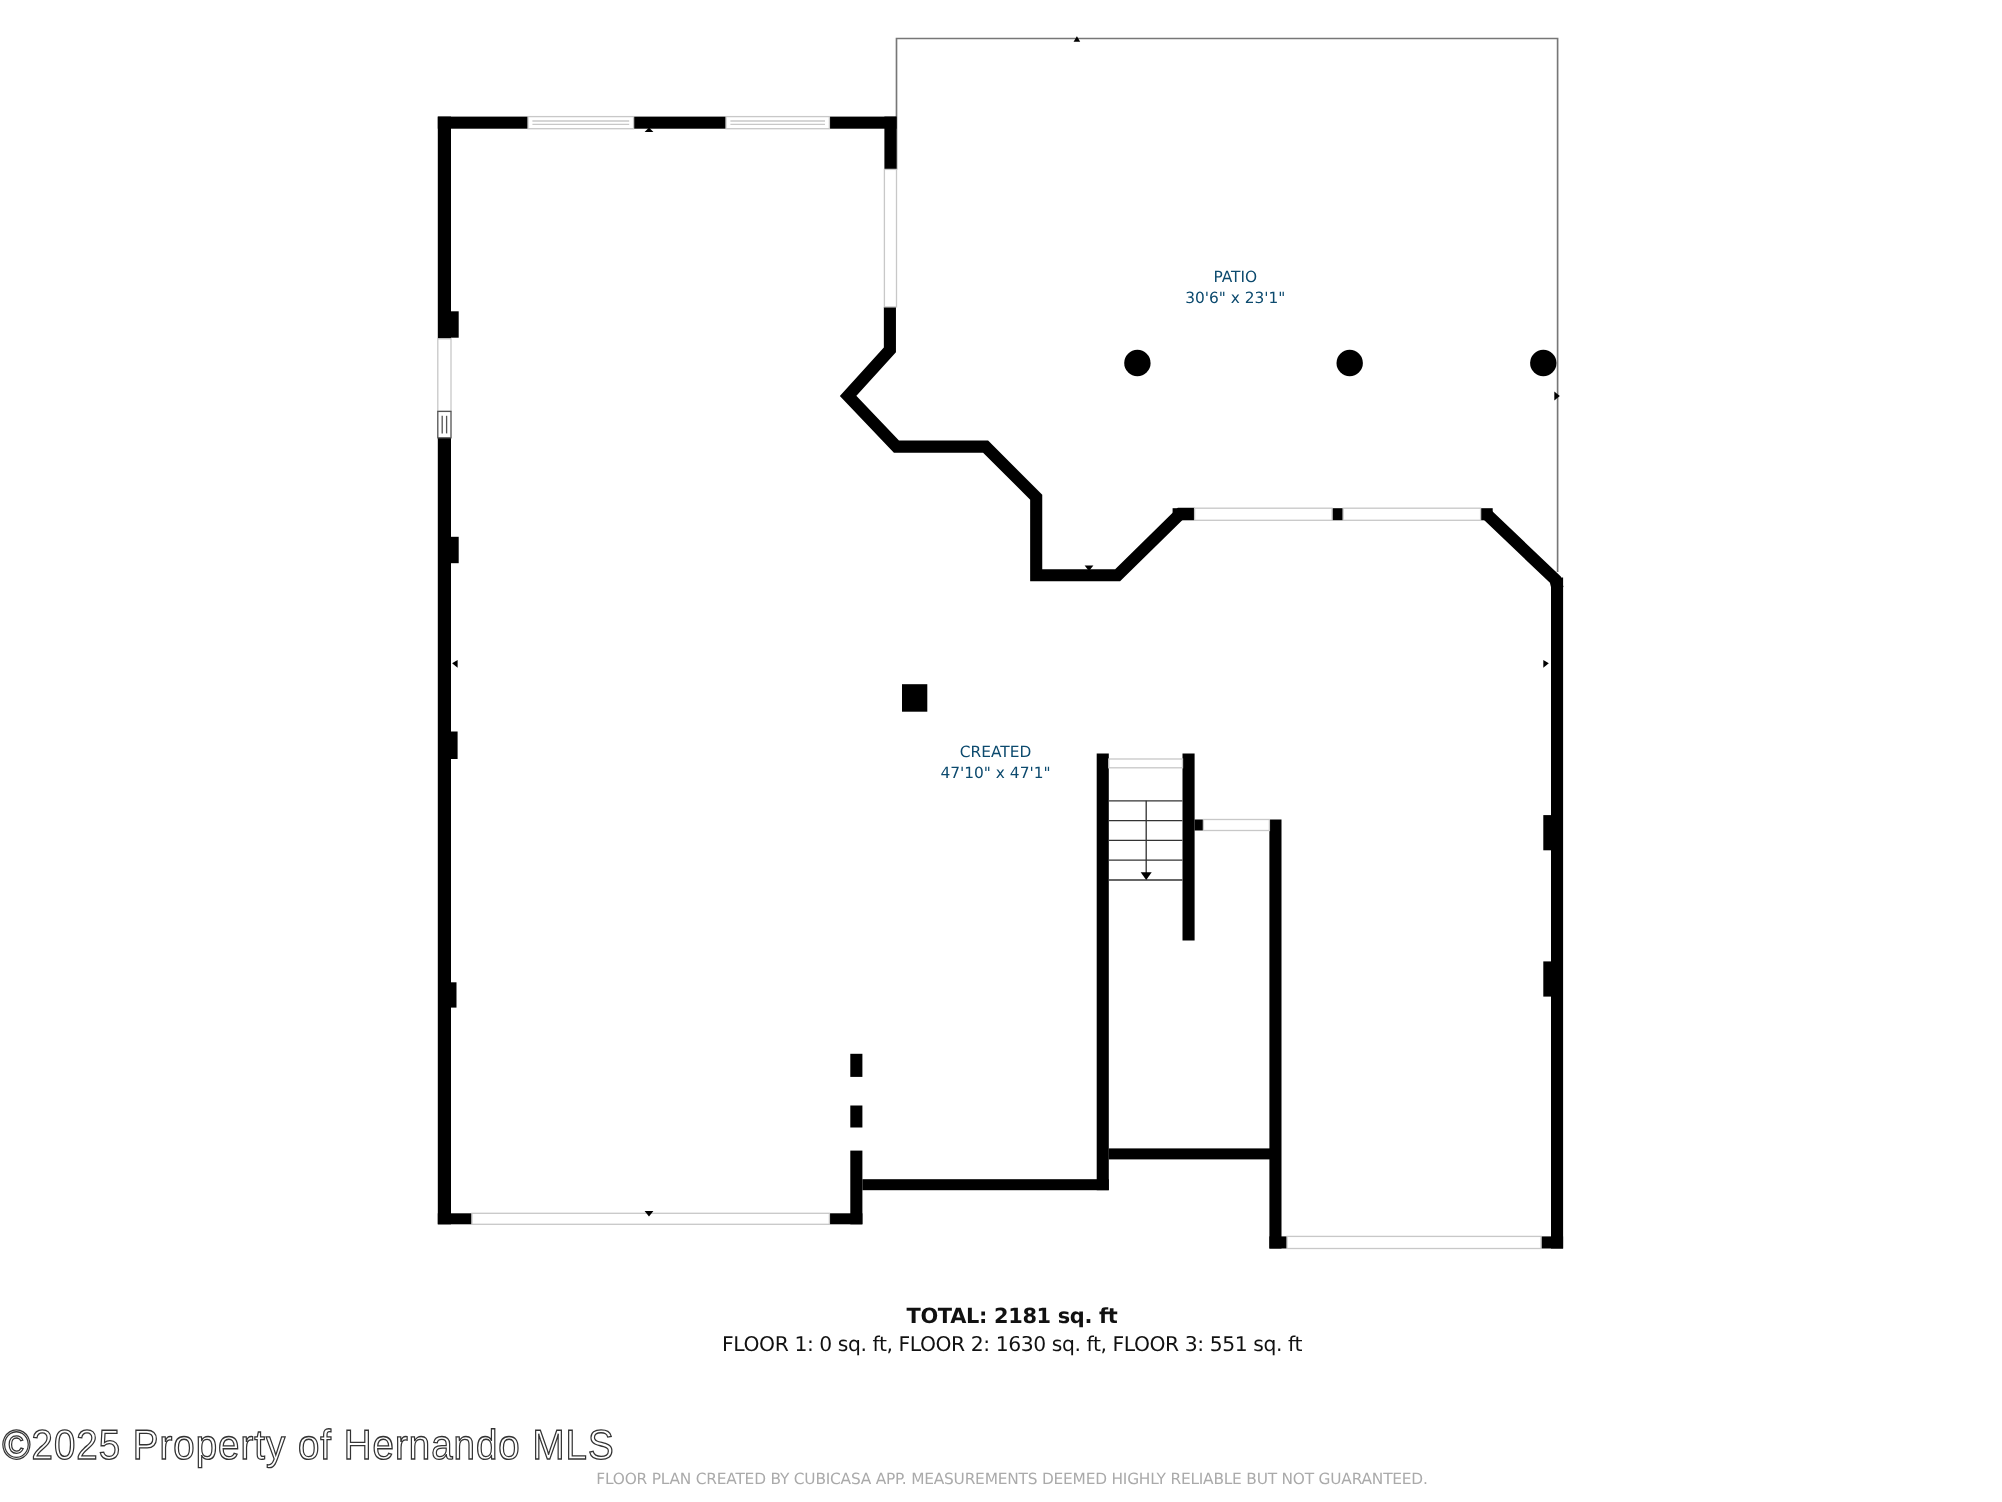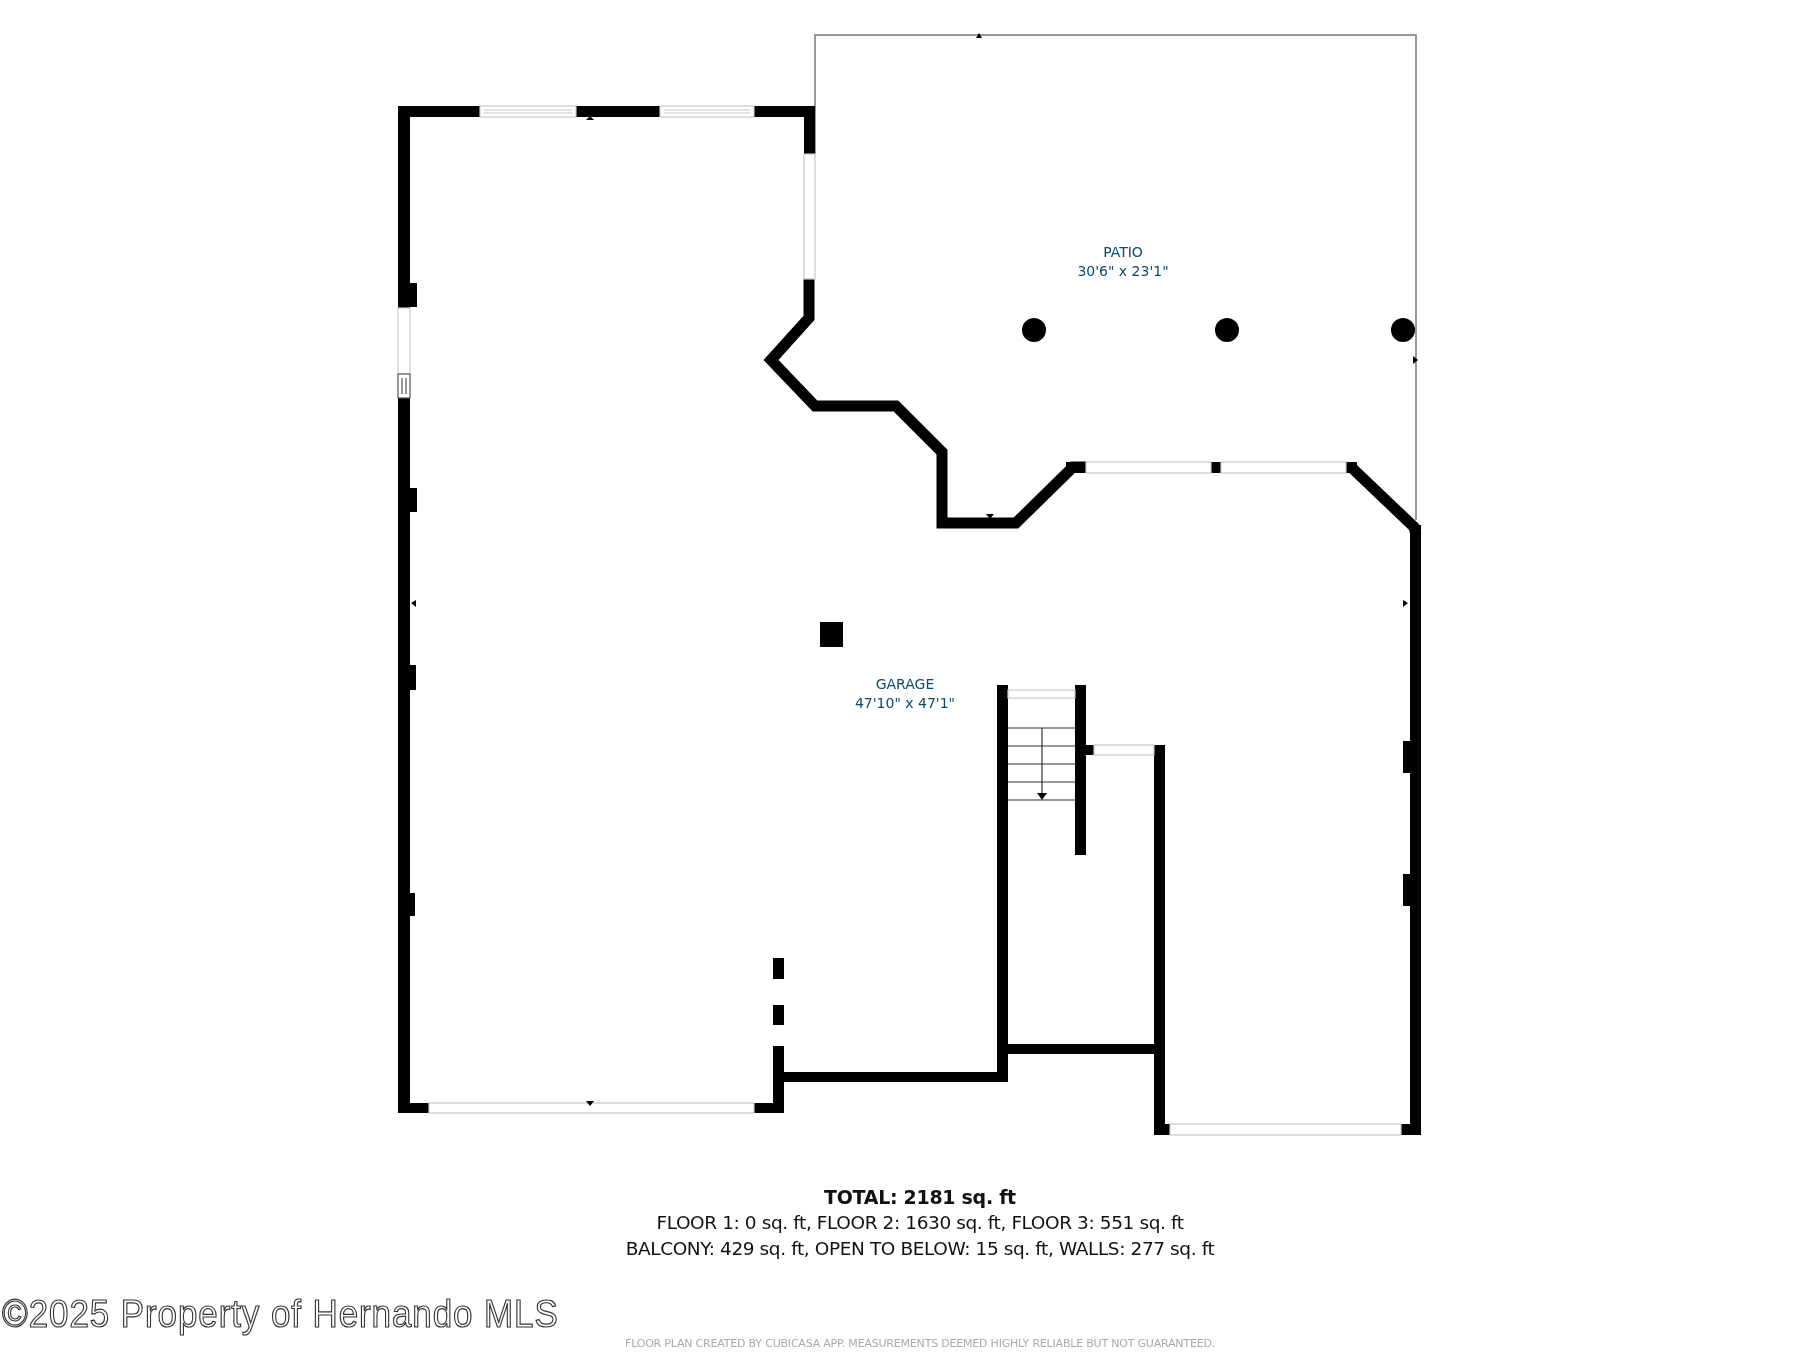--- a/index.html
+++ b/index.html
@@ -2,21 +2,21 @@
 <html><head>
 <meta charset="utf-8">
 <style>
   html, body { margin: 0; padding: 0; background: #ffffff; }
   body { width: 1820px; height: 1365px; position: relative; overflow: hidden; font-family: "Liberation Sans", sans-serif; }
   #plan { position: absolute; left: 0; top: 0; width: 1820px; height: 1365px; }
   .room-label { position: absolute; text-align: center; color: #0c4a6e; font-family: "DejaVu Sans", sans-serif; font-size: 14px; line-height: 19px; transform: translateX(-50%); white-space: nowrap; }
   .summary { position: absolute; left: 920px; transform: translateX(-50%); top: 1184px; text-align: center; color: #111; font-family: "DejaVu Sans", sans-serif; white-space: nowrap; }
   .summary .total { font-weight: bold; font-size: 19px; line-height: 26px; letter-spacing: -0.3px; }
   .summary .line { font-size: 18.5px; line-height: 26px; letter-spacing: -0.4px; }
-  .credit { position: absolute; left: 920px; transform: translateX(-50%); top: 1337px; color: #aaa; font-family: "DejaVu Sans", sans-serif; font-size: 11px; letter-spacing: -0.2px; white-space: nowrap; }
+  .credit { position: absolute; left: 920px; transform: translateX(-50%); top: 1337px; color: #aaa; font-family: "DejaVu Sans", sans-serif; font-size: 14px; letter-spacing: -0.2px; white-space: nowrap; }
   .watermark { position: absolute; left: 2px; top: 1293px; font-family: "Liberation Sans", sans-serif; font-size: 38px; color: #fff; -webkit-text-stroke: 1.2px #333; letter-spacing: 1px; white-space: nowrap; transform: scaleX(0.92); transform-origin: left top; }
 </style>
 </head>
 <body>
 
 <svg id="plan" viewBox="0 0 1820 1365" xmlns="http://www.w3.org/2000/svg">
 
   <g fill="none" stroke="#777" stroke-width="1.5">
     <polyline points="815,154 815,35 1416,35 1416,520"></polyline>
   </g>
@@ -112,25 +112,24 @@
   <polygon points="986,514 994,514 990,519" fill="#000"></polygon>
   <polygon points="416,600 416,607 411,603" fill="#000"></polygon>
   <polygon points="1403,600 1403,607 1408,603" fill="#000"></polygon>
 </svg>
 
 <div class="room-label" style="left:1123px; top:243px;">
   <div>PATIO</div>
   <div>30'6" x 23'1"</div>
 </div>
 <div class="room-label" style="left:905px; top:675px;">
-  <div>GARAGE</div>
+  <div>CREATED</div>
   <div>47'10" x 47'1"</div>
 </div>
 
 <div class="summary">
   <div class="total">TOTAL: 2181 sq. ft</div>
   <div class="line">FLOOR 1: 0 sq. ft, FLOOR 2: 1630 sq. ft, FLOOR 3: 551 sq. ft</div>
-  <div class="line">BALCONY: 429 sq. ft, OPEN TO BELOW: 15 sq. ft, WALLS: 277 sq. ft</div>
 </div>
 
 <div class="credit">FLOOR PLAN CREATED BY CUBICASA APP. MEASUREMENTS DEEMED HIGHLY RELIABLE BUT NOT GUARANTEED.</div>
 
 <div class="watermark">©2025 Property of Hernando MLS</div>
 
 </body></html>

